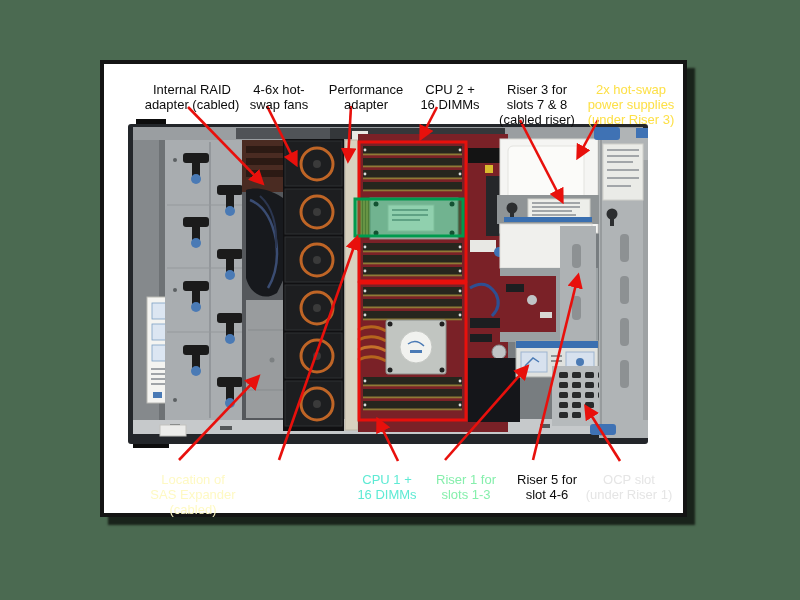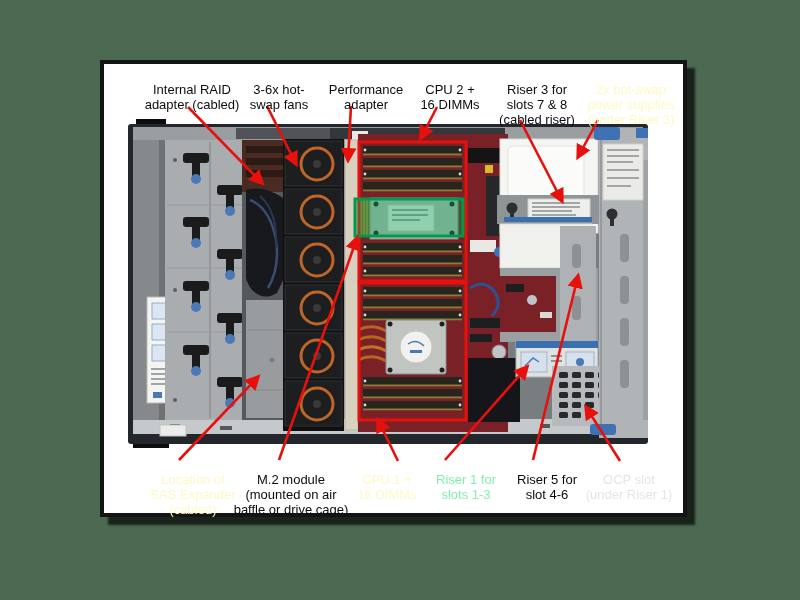--- a/index.html
+++ b/index.html
@@ -371,39 +371,36 @@
         <line x1="398" y1="461" x2="378" y2="420" stroke="#e8100c" stroke-width="2.6" marker-end="url(#arrowhead)"></line>
         <line x1="445" y1="460" x2="527" y2="367" stroke="#e8100c" stroke-width="2.6" marker-end="url(#arrowhead)"></line>
         <line x1="533" y1="460" x2="578" y2="276" stroke="#e8100c" stroke-width="2.6" marker-end="url(#arrowhead)"></line>
         <line x1="620" y1="461" x2="586" y2="407" stroke="#e8100c" stroke-width="2.6" marker-end="url(#arrowhead)"></line>
       </g>
   </svg>
 
   <div class="labels-layer" id="labels-layer">
       <div class="callout" style="left: 176px; top: 73px; color: rgb(12, 12, 12);">Internal RAID
 adapter (cabled)</div>
-      <div class="callout" style="left: 263px; top: 73px; color: rgb(12, 12, 12);">3-6x hot-
+      <div class="callout" style="left: 263px; top: 73px; color: rgb(12, 12, 12);">4-6x hot-
 swap fans</div>
       <div class="callout" style="left: 350px; top: 73px; color: rgb(12, 12, 12);">Performance
 adapter</div>
       <div class="callout" style="left: 434px; top: 73px; color: rgb(12, 12, 12);">CPU 2 +
 16 DIMMs</div>
       <div class="callout" style="left: 521px; top: 73px; color: rgb(12, 12, 12);">Riser 3 for
 slots 7 &amp; 8
 (cabled riser)</div>
-      <div class="callout" style="left: 615px; top: 73px; color: #fef9c3;">2x hot-swap
+      <div class="callout" style="left: 615px; top: 73px; color: #fde047;">2x hot-swap
 power supplies
 (under Riser 3)</div>
       <div class="callout" style="left: 177px; top: 463px; color: #fef9c3;">Location of
 SAS Expander
 (cabled)</div>
-      <div class="callout" style="left: 275px; top: 463px; color: rgb(12, 12, 12);">M.2 module
-(mounted on air
-baffle or drive cage)</div>
-      <div class="callout" style="left: 371px; top: 463px; color: #fef9c3;">CPU 1 +
+      <div class="callout" style="left: 371px; top: 463px; color: #5eead4;">CPU 1 +
 16 DIMMs</div>
       <div class="callout" style="left: 450px; top: 463px; color: #86efac;">Riser 1 for
 slots 1-3</div>
       <div class="callout" style="left: 531px; top: 463px; color: rgb(12, 12, 12);">Riser 5 for
 slot 4-6</div>
       <div class="callout" style="left: 613px; top: 463px; color: #e5e5e5;">OCP slot
 (under Riser 1)</div>
     </div>
 </div>
 

